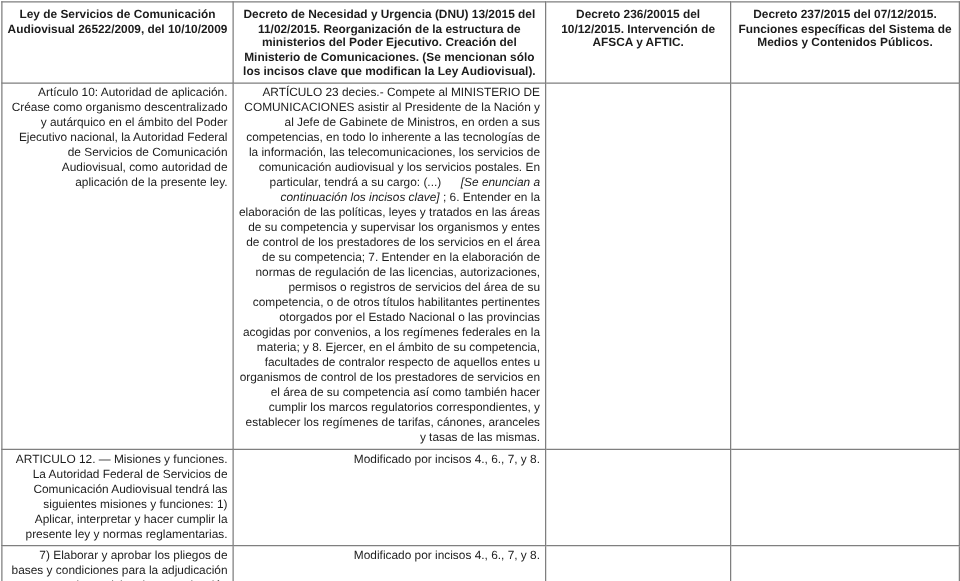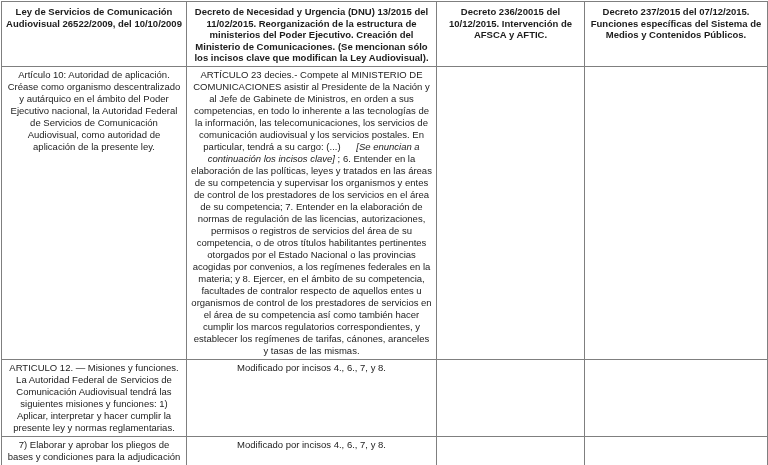--- a/index.html
+++ b/index.html
@@ -34,21 +34,21 @@
     overflow: hidden;
     word-wrap: break-word;
   }
   table.comparison th {
     font-weight: bold;
     text-align: center;
     line-height: 11.5px;
     padding-top: 4px;
   }
   table.comparison td {
-    text-align: center;
+    text-align: right;
   }
   .col1 { width: 185px; }
   .col2 { width: 250px; }
   .col3 { width: 148px; }
   .col4 { width: 183px; }
   tr.header-row  { height: 56px; }
   tr.body-row-1  { height: 286px; }
   tr.body-row-2  { height: 71px; }
   tr.body-row-3  { height: 43px; }
   em.italic-note { font-style: italic; margin-left: 13px; }

